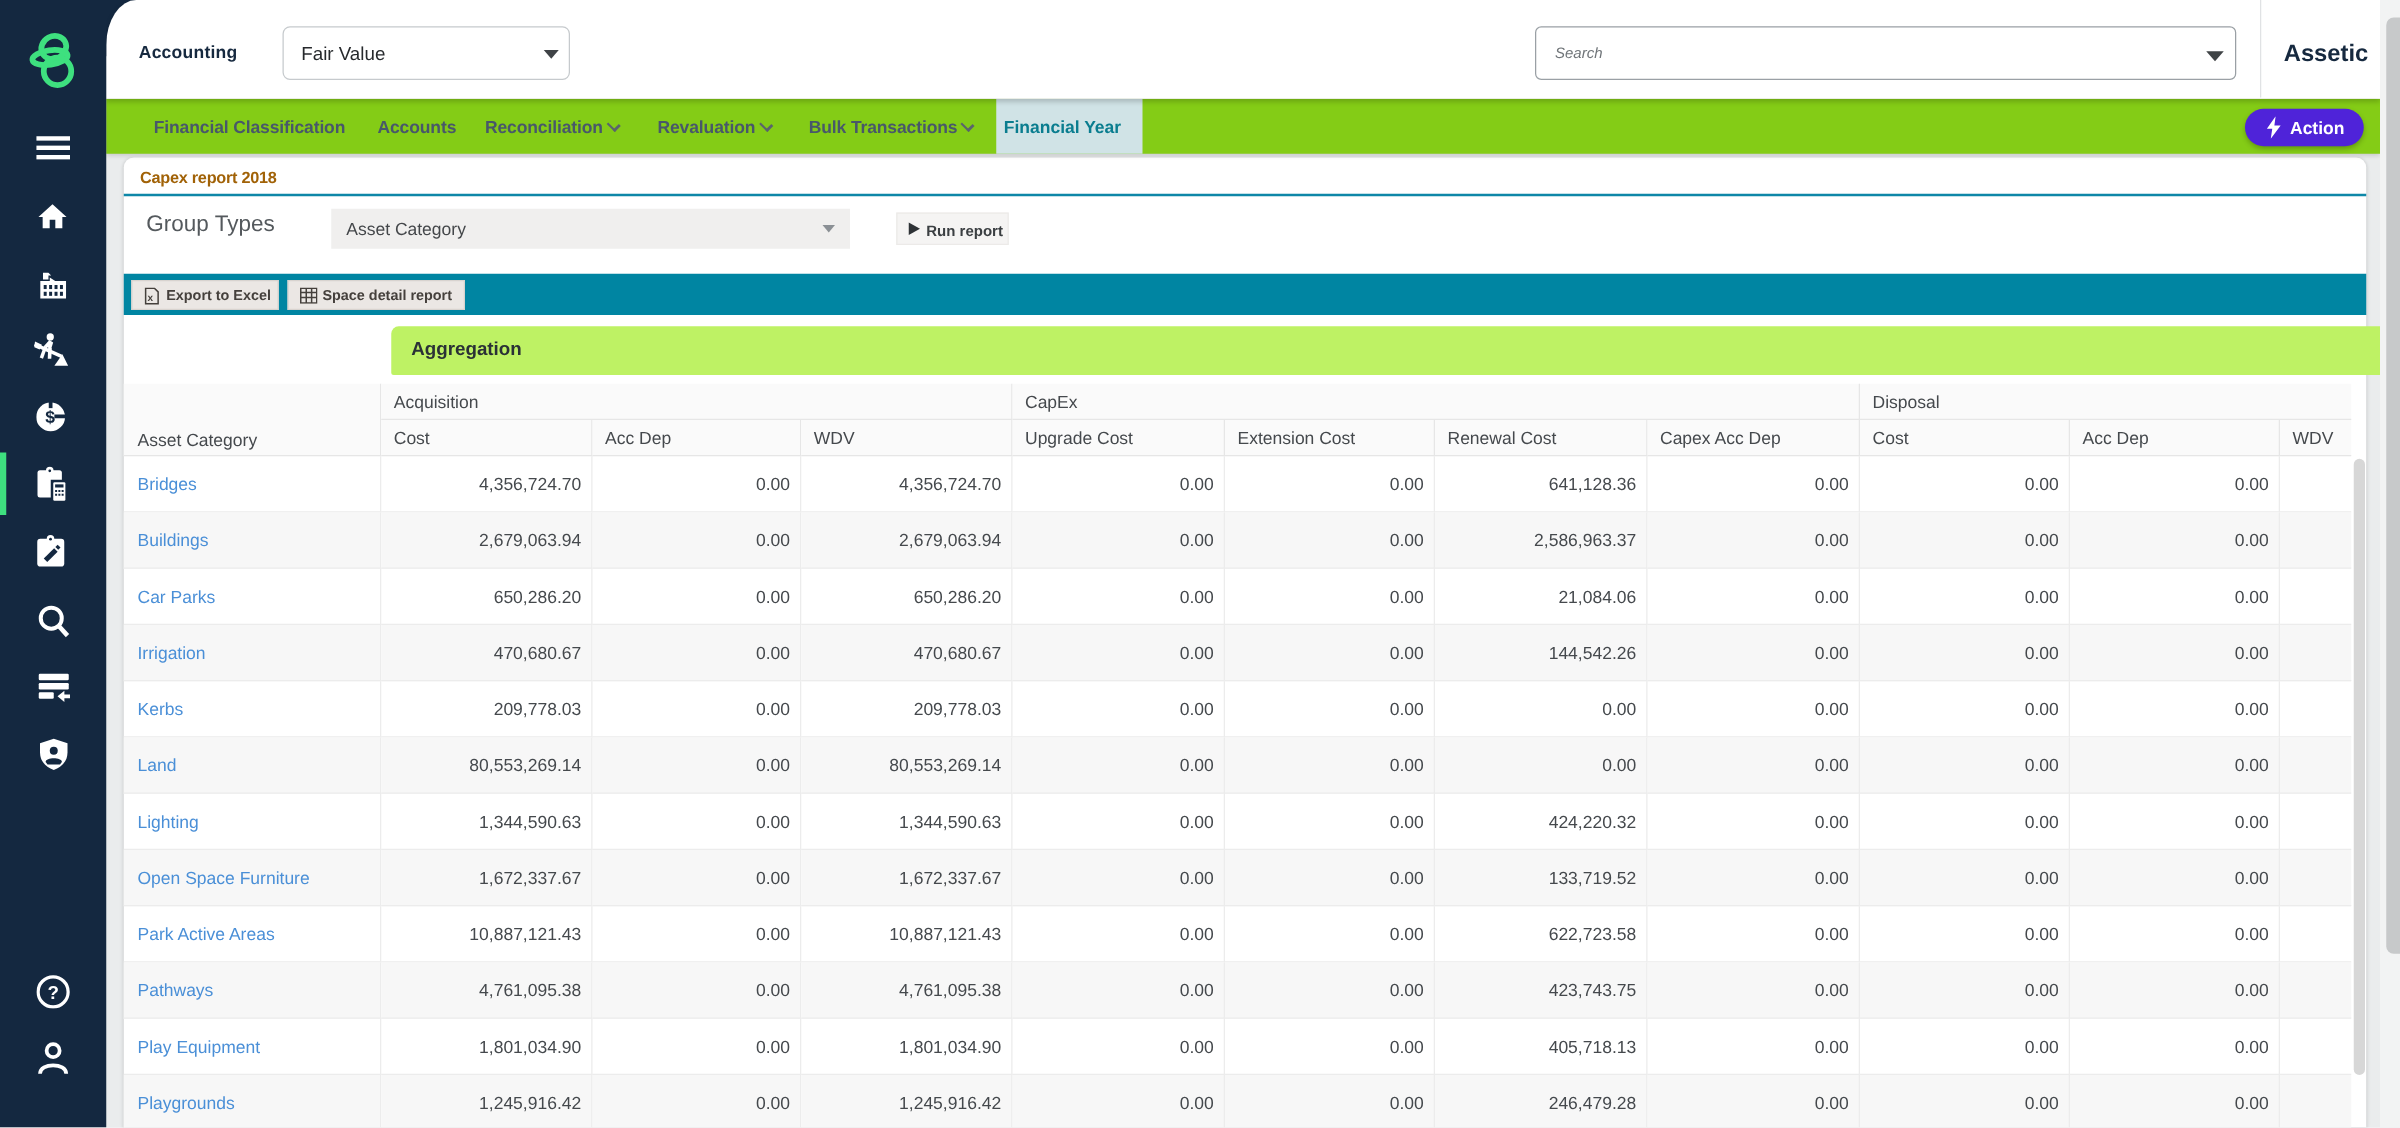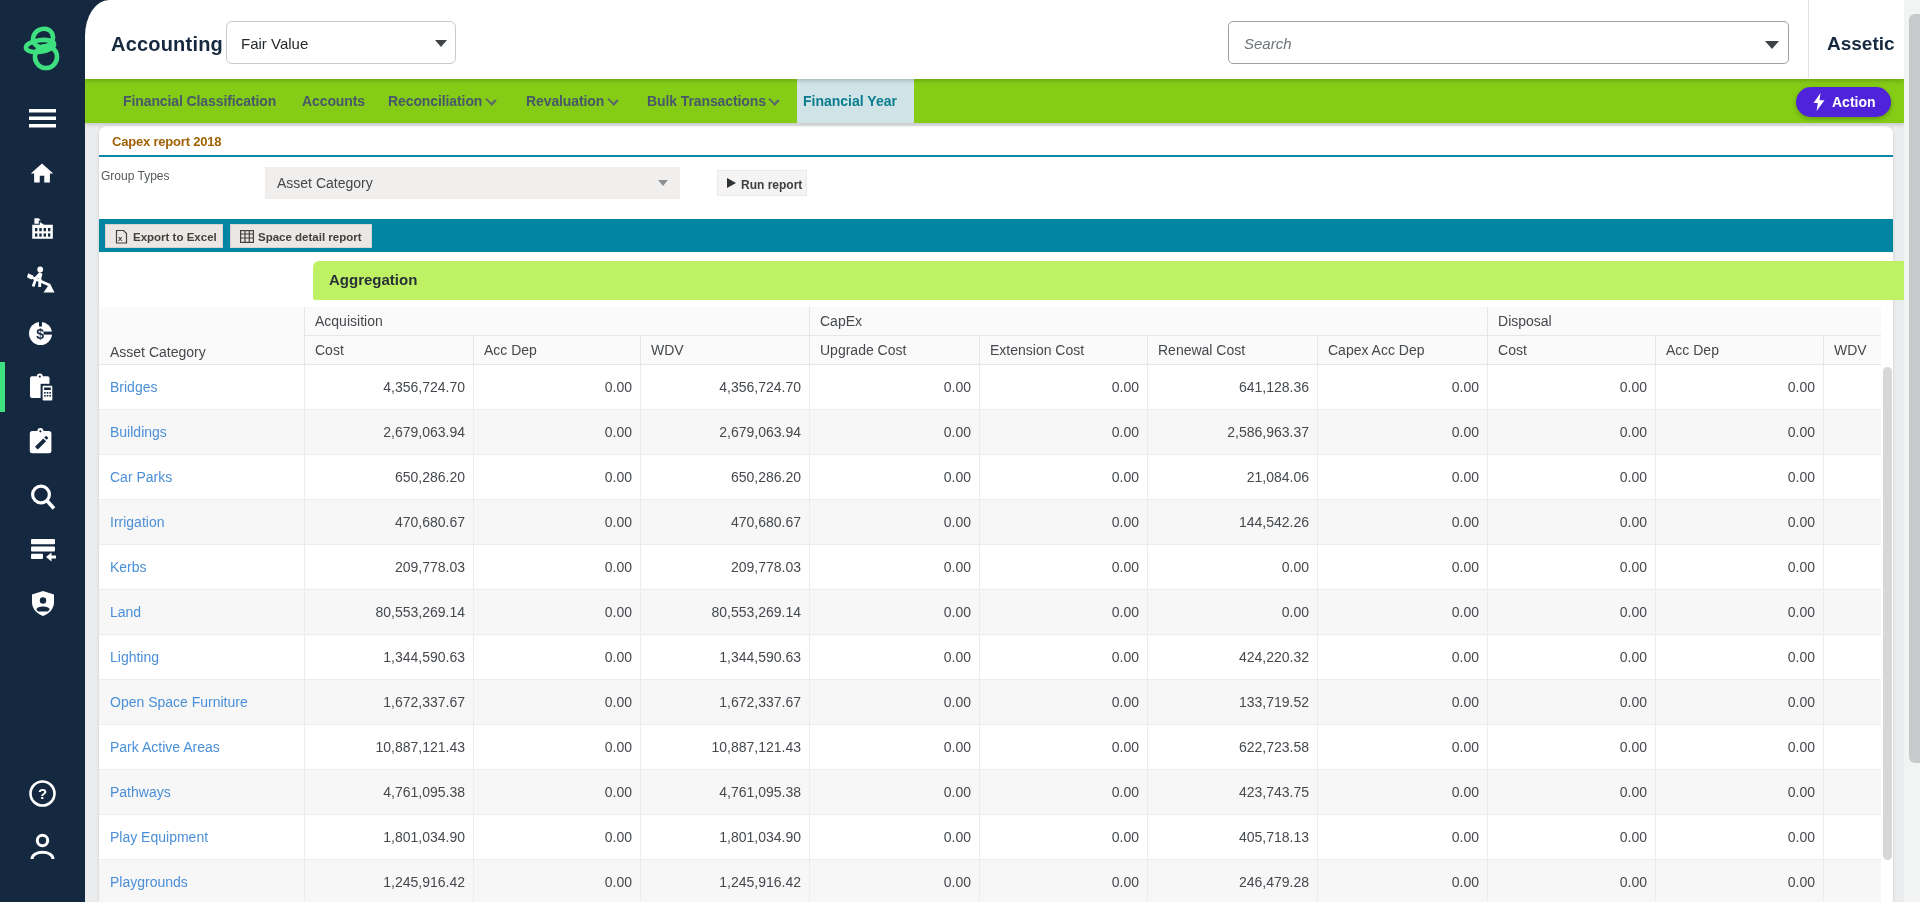--- a/index.html
+++ b/index.html
@@ -12,44 +12,44 @@
 #sidebar svg { position:absolute; }
 #activebar { position:absolute; left:0; top:362px; width:5px; height:50px; background:#3ee07f; }
 
 
 #sb-track { right:0; top:0; width:16px; height:902px; background:#f2f3f3; z-index:50; }
 #sb-thumb { position:absolute; right:0; top:14px; width:11px; height:749px; background:#c7c9ca; border-radius:6px 0 0 6px; }
 
 
 #topbar { left:85px; top:0; width:1819px; height:79px; background:#ffffff; border-top-left-radius:24px 36px; box-shadow:0 2px 4px rgba(0,0,0,0.18); z-index:4; }
 #navrow { z-index:3; }
-#accounting { position:absolute; left:26px; top:33px; font-size:20px; font-weight:bold; color:#16293f; letter-spacing:0.2px; }
+#accounting { position:absolute; left:26px; top:33px; font-size:14px; font-weight:bold; color:#16293f; letter-spacing:0.2px; }
 #fairvalue { position:absolute; left:141px; top:21px; width:230px; height:43px; border:1px solid #c6cacd; border-radius:6px; }
 #fairvalue .txt { position:absolute; left:14px; top:13px; font-size:15px; color:#26292c; }
 #fairvalue .caret { position:absolute; left:208px; top:18px; width:0; height:0; border-left:6px solid transparent; border-right:6px solid transparent; border-top:7px solid #3f4346; }
 #searchbox { position:absolute; left:1143px; top:21px; width:561px; height:43px; border:1px solid #9aa0a5; border-radius:5px; }
-#searchbox .ph { position:absolute; left:15px; top:13px; font-size:15px; font-style:italic; color:#6f7478; }
+#searchbox .ph { position:absolute; left:15px; top:13px; font-size:12px; font-style:italic; color:#6f7478; }
 #searchbox .caret { position:absolute; right:9px; top:19px; width:0; height:0; border-left:7px solid transparent; border-right:7px solid transparent; border-top:8px solid #3f4346; }
 #topdivider { position:absolute; left:1723px; top:0; width:1px; height:78px; background:#e0e2e4; }
 #assetic { position:absolute; left:1742px; top:33px; font-size:19px; font-weight:bold; color:#16293f; }
 
 
 #navrow { left:85px; top:79px; width:1819px; height:44px; background:#84cc16; box-shadow:0 2px 4px rgba(0,0,0,0.16); z-index:3; }
 .tab { position:absolute; top:0; height:44px; line-height:44px; font-size:14px; font-weight:bold; color:#48586a; letter-spacing:-0.1px; white-space:nowrap; }
 .chev { position:absolute; top:17px; width:8px; height:8px; border-right:2.4px solid #5a646c; border-bottom:2.4px solid #5a646c; transform:rotate(45deg) scale(1.15,0.85); }
 #tab-active { position:absolute; left:712px; top:0; width:117px; height:44px; background:#d0e3e6; }
 #tab-active span { position:absolute; left:6px; top:0; line-height:44px; font-size:14px; font-weight:bold; color:#0a7d8f; }
 #actionbtn { position:absolute; left:1711px; top:8px; width:95px; height:30px; background:#4f23d9; border-radius:15px; box-shadow:0 2px 4px rgba(0,0,0,0.25); }
 #actionbtn .txt { position:absolute; left:36px; top:7px; font-size:14px; font-weight:bold; color:#fff; }
 
 
 #panel { left:99px; top:126px; width:1794px; height:776px; background:#ffffff; border-radius:8px 8px 0 0; box-shadow:0 1px 3px rgba(0,0,0,0.15); }
 #panelhead { position:absolute; left:0; top:0; width:100%; height:31px; border-bottom:2px solid #0e87a8; }
 #panelhead span { position:absolute; left:13px; top:8px; font-size:13px; font-weight:bold; color:#a16207; letter-spacing:-0.2px; }
-#grouptypes { position:absolute; left:2px; top:43px; font-size:12px; color:#54595d; }
+#grouptypes { position:absolute; left:18px; top:43px; font-size:18px; color:#54595d; }
 #ddl { position:absolute; left:166px; top:41px; width:415px; height:32px; background:#f0efee; }
 #ddl .txt { position:absolute; left:12px; top:8px; font-size:14px; color:#44474a; }
 #ddl .caret { position:absolute; right:12px; top:13px; width:0; height:0; border-left:5px solid transparent; border-right:5px solid transparent; border-top:6px solid #8b9095; }
 #runbtn { position:absolute; left:618px; top:44px; width:90px; height:26px; background:#f5f4f3; border:1px solid #eceae8; }
 #runbtn .play { position:absolute; left:9px; top:7px; width:0; height:0; border-top:5px solid transparent; border-bottom:5px solid transparent; border-left:9px solid #2e3236; }
 #runbtn .txt { position:absolute; left:23px; top:7px; font-size:12px; font-weight:bold; color:#3b3f42; white-space:nowrap; }
 
 #tealbar { position:absolute; left:0; top:93px; width:100%; height:33px; background:#0085a2; }
 .expbtn { position:absolute; top:5px; height:24px; background:#ebe7e4; border:1px solid #d8d3cf; font-size:11.5px; font-weight:bold; color:#45403c; white-space:nowrap; }
 #exp1 { left:6px; width:118px; }

